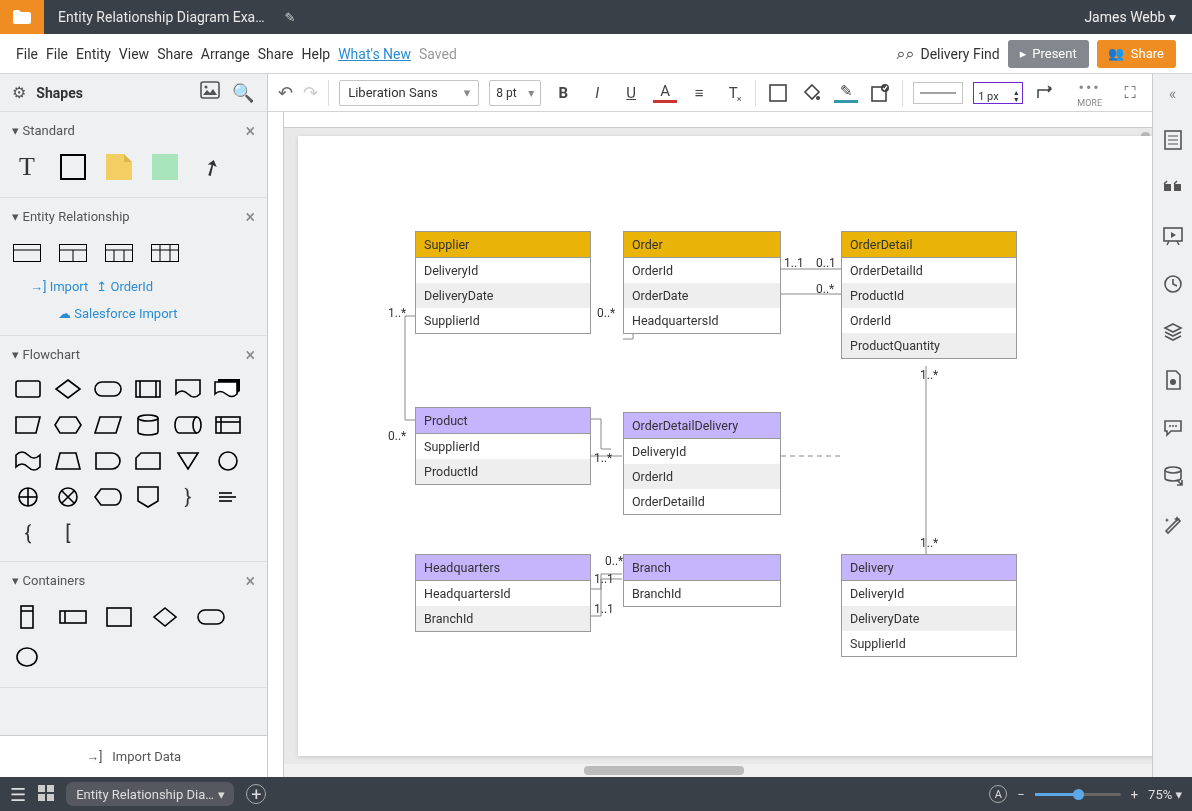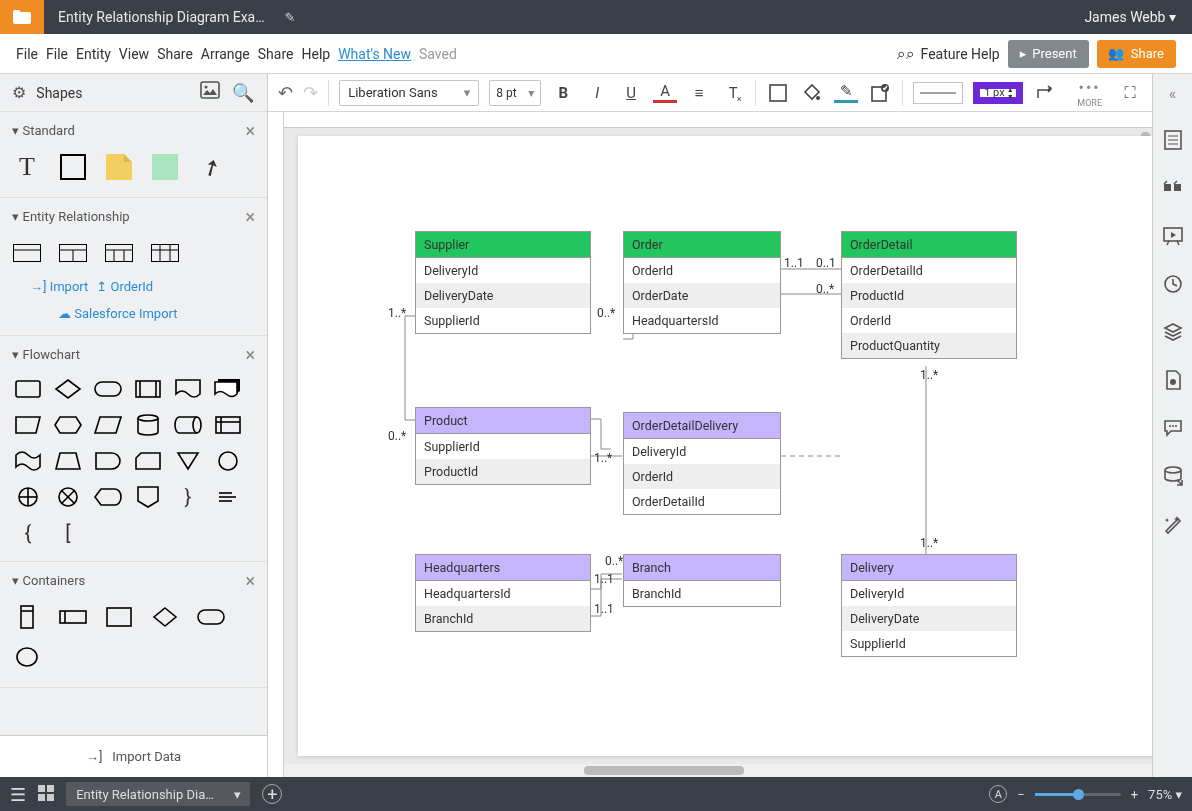--- a/index.html
+++ b/index.html
@@ -15,21 +15,21 @@
 .whatsnew{color:#2a8dd4;text-decoration:underline}
 .saved{color:#999}
 .btn{height:28px;padding:0 12px;border-radius:3px;display:flex;align-items:center;gap:6px;font-size:13px;cursor:pointer}
 .btn-gray{background:#83888e;color:#fff}
 .btn-orange{background:#ef8d22;color:#fff}
 .ff{display:flex;align-items:center;gap:6px;color:#333}
 .main{display:flex;height:calc(100% - 34px - 40px - 34px)}
 .leftcol{width:268px;background:#eff0f2;border-right:1px solid #ccc;display:flex;flex-direction:column}
 .shapes-hdr{height:38px;display:flex;align-items:center;padding:0 12px;gap:10px;border-bottom:1px solid #ddd}
 .gear{font-size:16px;color:#555}
-.shapes-label{font-weight:400;font-size:14px;color:#333;flex:1}
+.shapes-label{font-weight:700;font-size:14px;color:#333;flex:1}
 .shapes-actions{display:flex;gap:14px;color:#555}
 .panel{border-bottom:1px solid #ddd;padding:8px 12px 14px}
 .panel-hdr{display:flex;align-items:center;font-size:13px;color:#555;margin-bottom:10px}
 .panel-hdr .x{margin-left:auto;color:#888;font-size:18px}
 .shape-row{display:flex;gap:16px;align-items:center;padding:4px 0;flex-wrap:wrap}
 .sbox{width:30px;height:24px;display:flex;align-items:center;justify-content:center}
 .txt-T{font-family:Georgia,serif;font-size:26px}
 .sq{width:26px;height:26px;border:2px solid #000}
 .note{width:26px;height:26px;background:#f3cf63;position:relative}
 .note:after{content:"";position:absolute;top:0;right:0;border-left:8px solid #e0b84a;border-top:8px solid #eff0f2}
@@ -42,40 +42,40 @@
 .fcell{width:32px;height:28px;display:flex;align-items:center;justify-content:center}
 .import-data{height:42px;border-top:1px solid #ccc;display:flex;align-items:center;justify-content:center;gap:10px;color:#555;background:#fff;margin-top:auto}
 .canvas-col{flex:1;display:flex;flex-direction:column;position:relative}
 .toolbar{height:38px;border-bottom:1px solid #d4d4d4;display:flex;align-items:center;padding:0 10px;gap:10px;background:#fff}
 .tb-sep{width:1px;height:26px;background:#ddd}
 .undo,.redo{color:#666;font-size:18px}
 .redo{color:#ccc}
 .font-select{width:140px;height:26px;border:1px solid #c4c4c4;border-radius:2px;padding:0 8px;font-size:13px;color:#333;display:flex;align-items:center;justify-content:space-between;background:#fff}
 .size-select{width:52px;height:26px;border:1px solid #c4c4c4;border-radius:2px;padding:0 6px;font-size:12px;display:flex;align-items:center;justify-content:space-between}
 .tbicon{width:24px;height:24px;display:flex;align-items:center;justify-content:center;color:#444;font-size:15px}
-.px-select{width:50px;height:22px;border:7px solid #6d28d9;font-size:11px;display:flex;align-items:center;padding:0 4px;justify-content:space-between}
+.px-select{width:50px;height:22px;border:1px solid #6d28d9;font-size:11px;display:flex;align-items:flex-end;padding:0 4px;justify-content:space-between}
 .line-select{width:50px;height:22px;border:1px solid #c4c4c4;display:flex;align-items:center;justify-content:center}
 .more{display:flex;flex-direction:column;align-items:center;color:#888;font-size:9px;gap:1px;margin-left:auto;margin-right:6px}
 .fullscreen{font-size:16px;color:#555}
 .canvas-wrap{flex:1;position:relative;background:#e9e9e9;overflow:hidden}
 .ruler-h{position:absolute;top:0;left:16px;right:0;height:16px;background:#fff;border-bottom:1px solid #ccc;font-size:8px;color:#888}
 .ruler-v{position:absolute;top:0;left:0;bottom:0;width:16px;background:#fff;border-right:1px solid #ccc;font-size:8px;color:#888}
 .page{position:absolute;left:30px;top:24px;width:1060px;height:620px;background:#fff;box-shadow:0 1px 4px rgba(0,0,0,.15)}
 .entity{position:absolute;border:1px solid #999;background:#fff;font-size:12.5px}
 .entity-hdr{padding:5px 8px;font-weight:400;border-bottom:1px solid #999}
 .entity .row{padding:5px 8px}
 .entity .row.alt{background:#eee}
-.hdr-orange{background:#22c55e}
+.hdr-orange{background:#eab308}
 .hdr-peach{background:#c4b5fd}
 .rel-label{position:absolute;font-size:12px;color:#333}
 .rightcol{width:40px;background:#eff0f2;border-left:1px solid #ccc;display:flex;flex-direction:column;align-items:center;padding-top:10px;gap:26px;color:#555}
 .rc-collapse{font-size:16px;color:#888}
 .rc-ic{width:22px;height:22px;display:flex;align-items:center;justify-content:center}
 .bottombar{height:34px;background:#3a4048;display:flex;align-items:center;color:#ddd;padding:0 10px;gap:12px}
-.tab{background:#55595f;height:24px;padding:0 10px;border-radius:1px;display:flex;align-items:center;gap:20px;font-size:13px}
+.tab{background:#55595f;height:24px;padding:0 10px;border-radius:7px;display:flex;align-items:center;gap:4px;font-size:13px}
 .zoom{margin-left:auto;display:flex;align-items:center;gap:10px;font-size:13px}
 .slider{width:86px;height:3px;background:#666;position:relative;border-radius:2px}
 .slider:before{content:"";position:absolute;left:0;width:48%;height:3px;background:#5da9e8}
 .slider:after{content:"";position:absolute;left:44%;top:-4px;width:11px;height:11px;border-radius:50%;background:#5da9e8}
 .hscroll{position:absolute;bottom:0;left:16px;right:0;height:13px;background:#f0f0f0}
 .hscroll-thumb{position:absolute;left:300px;width:160px;height:9px;top:2px;background:#bbb;border-radius:4px}
 .vscroll-thumb{position:absolute;right:2px;top:20px;width:9px;height:340px;background:#bbb;border-radius:4px}
 svg{overflow:visible}
 .flow-scroll{max-height:250px;overflow:hidden}
 </style>
@@ -101,21 +101,21 @@
   <span>View</span>
   <span>Share</span>
   <span>Arrange</span>
   <span>Share</span>
   <span>Help</span>
   <span class="whatsnew">What's New</span>
   <span class="saved">Saved</span>
   <div class="spacer"></div>
   <div class="ff">
     <span style="font-size:16px">⌕⌕</span>
-    <span>Feature Help</span>
+    <span>Delivery Find</span>
   </div>
   <div class="btn btn-gray">
     <span>▸</span>
     <span>Present</span>
   </div>
   <div class="btn btn-orange">
     <span>👥</span>
     <span>Share</span>
   </div>
 </div>

